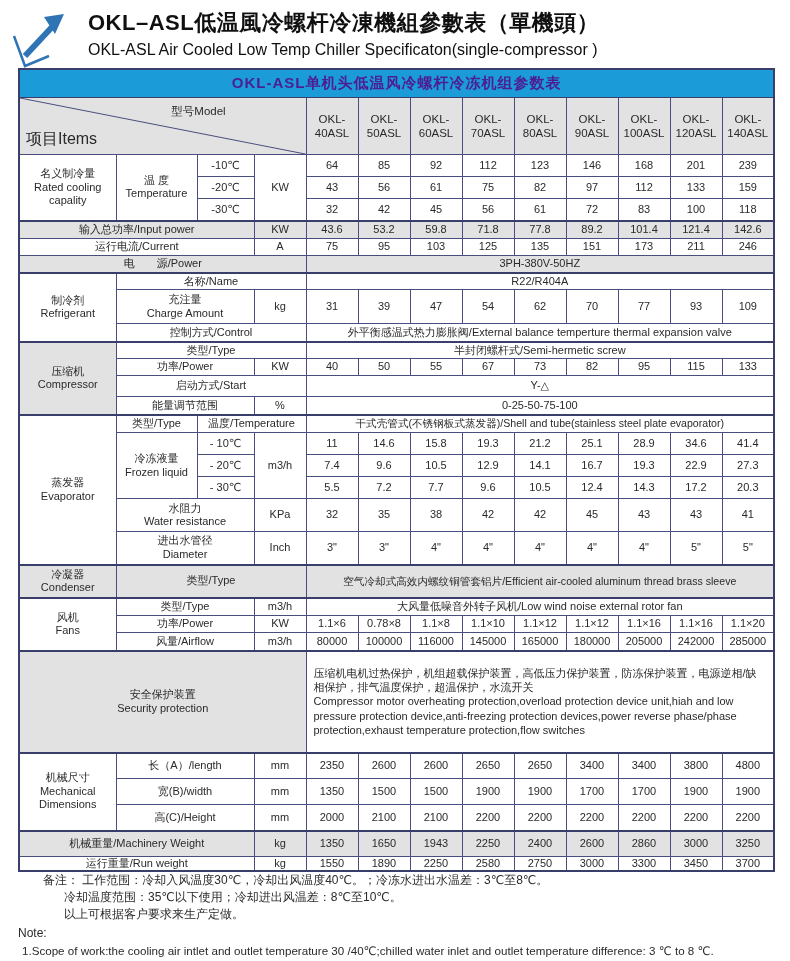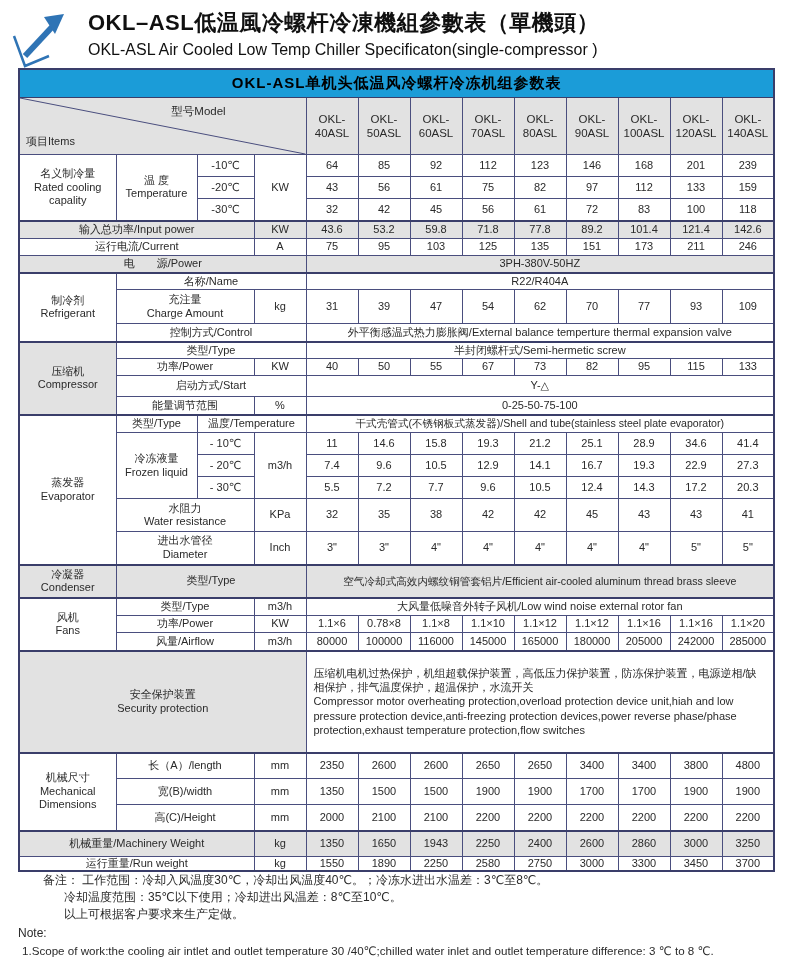--- a/index.html
+++ b/index.html
@@ -17,27 +17,27 @@
     border-collapse:collapse;table-layout:fixed;
     border:2px solid var(--border,#3a3e6a);
   }
   table.spec th, table.spec td{
     border:1px solid var(--border-light,#4a4e7e);
     padding:0 2px;text-align:center;vertical-align:middle;
     font-size:11px;line-height:1.22;font-weight:normal;
     white-space:pre-line;overflow:hidden;color:#2a2a2a;
   }
   tr.banner-row th{
-    background:var(--blue,#1b9cd8);color:#000000;font-size:15px;font-weight:bold;
+    background:var(--blue,#1b9cd8);color:#4c1d95;font-size:15px;font-weight:bold;
     letter-spacing:1px;height:27px;border:1px solid var(--border,#3a3e6a);
   }
   thead tr.col-head th{background:var(--shaded,#e2e2e2);height:45px;font-size:11.5px;}
   th.corner{position:relative;padding:0;}
   th.corner svg{position:absolute;left:0;top:0;width:100%;height:100%;}
-  .corner-items{position:absolute;left:6px;bottom:6px;font-size:11px;}
+  .corner-items{position:absolute;left:6px;bottom:6px;font-size:16px;}
   .corner-model{position:absolute;left:53%;top:6px;font-size:11.5px;}
   tbody tr.gray td{background:var(--shaded,#e2e2e2);}
   tbody td.gray{background:var(--shaded,#e2e2e2);}
   tbody td.left{text-align:left;padding:4px 7px;line-height:1.3;}
   tbody td.sm{font-size:10.6px;}
   tbody tr.bt td{border-top:2px solid var(--border,#3a3e6a);}
 
   .notes{position:absolute;left:18px;top:872px;width:766px;font-size:12px;line-height:17px;color:#2a2a2a;}
   .notes .zh0{margin-left:25px;}
   .notes .indent{margin-left:46px;}

